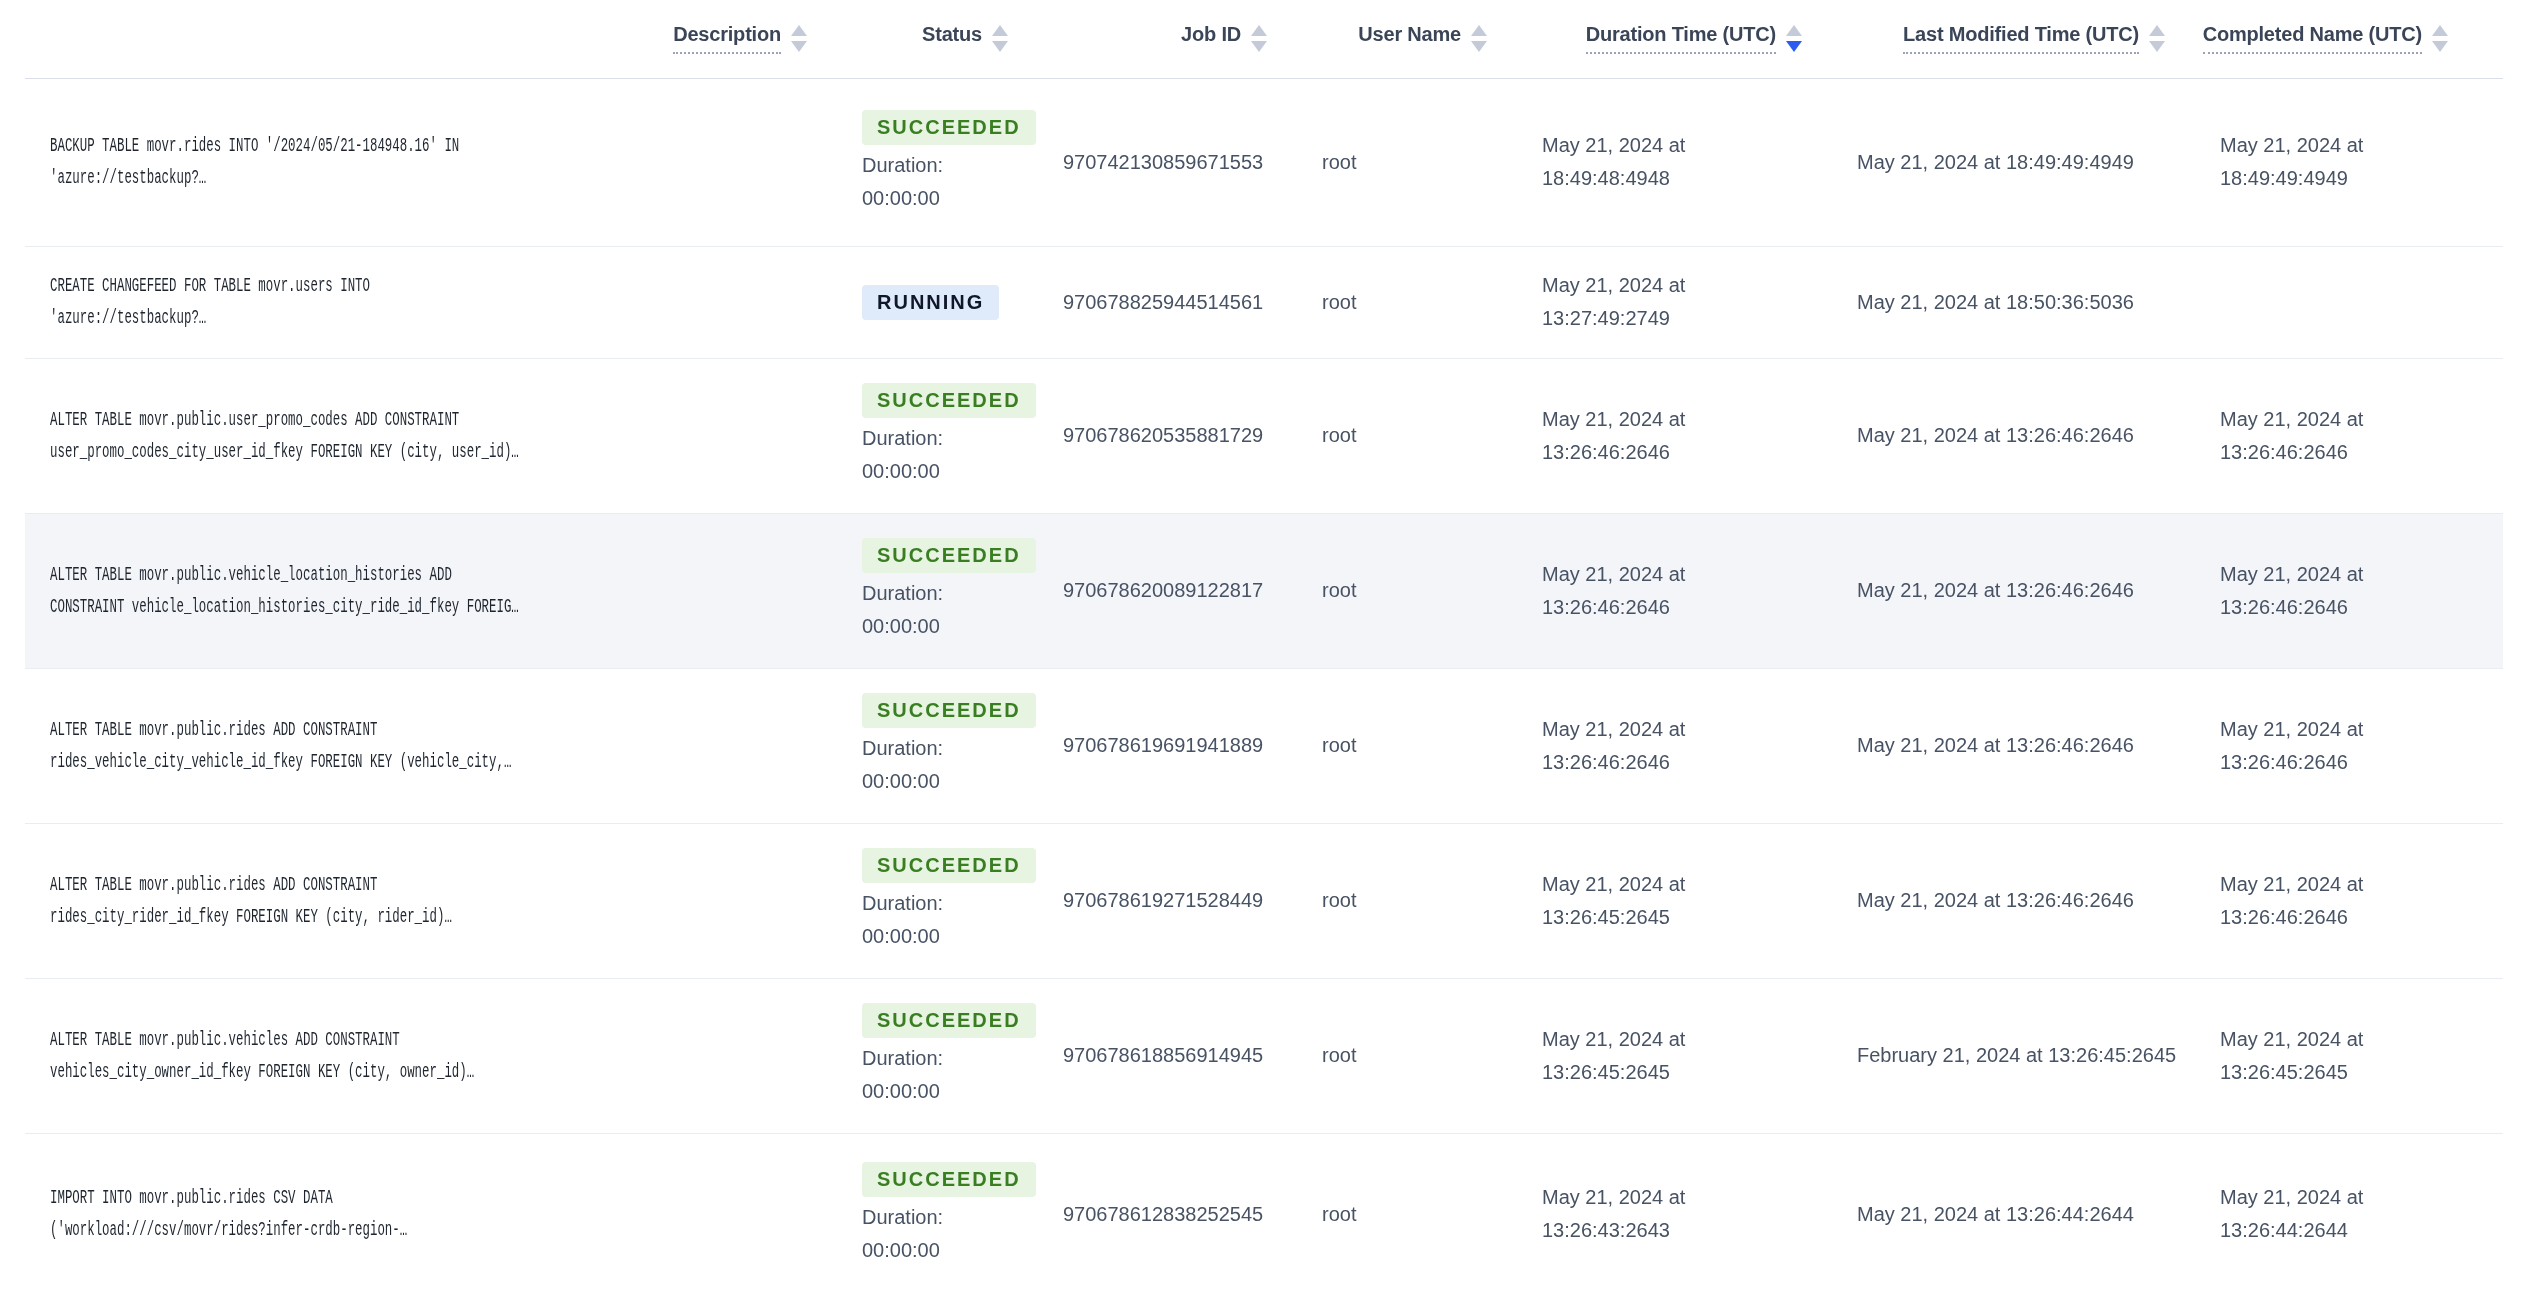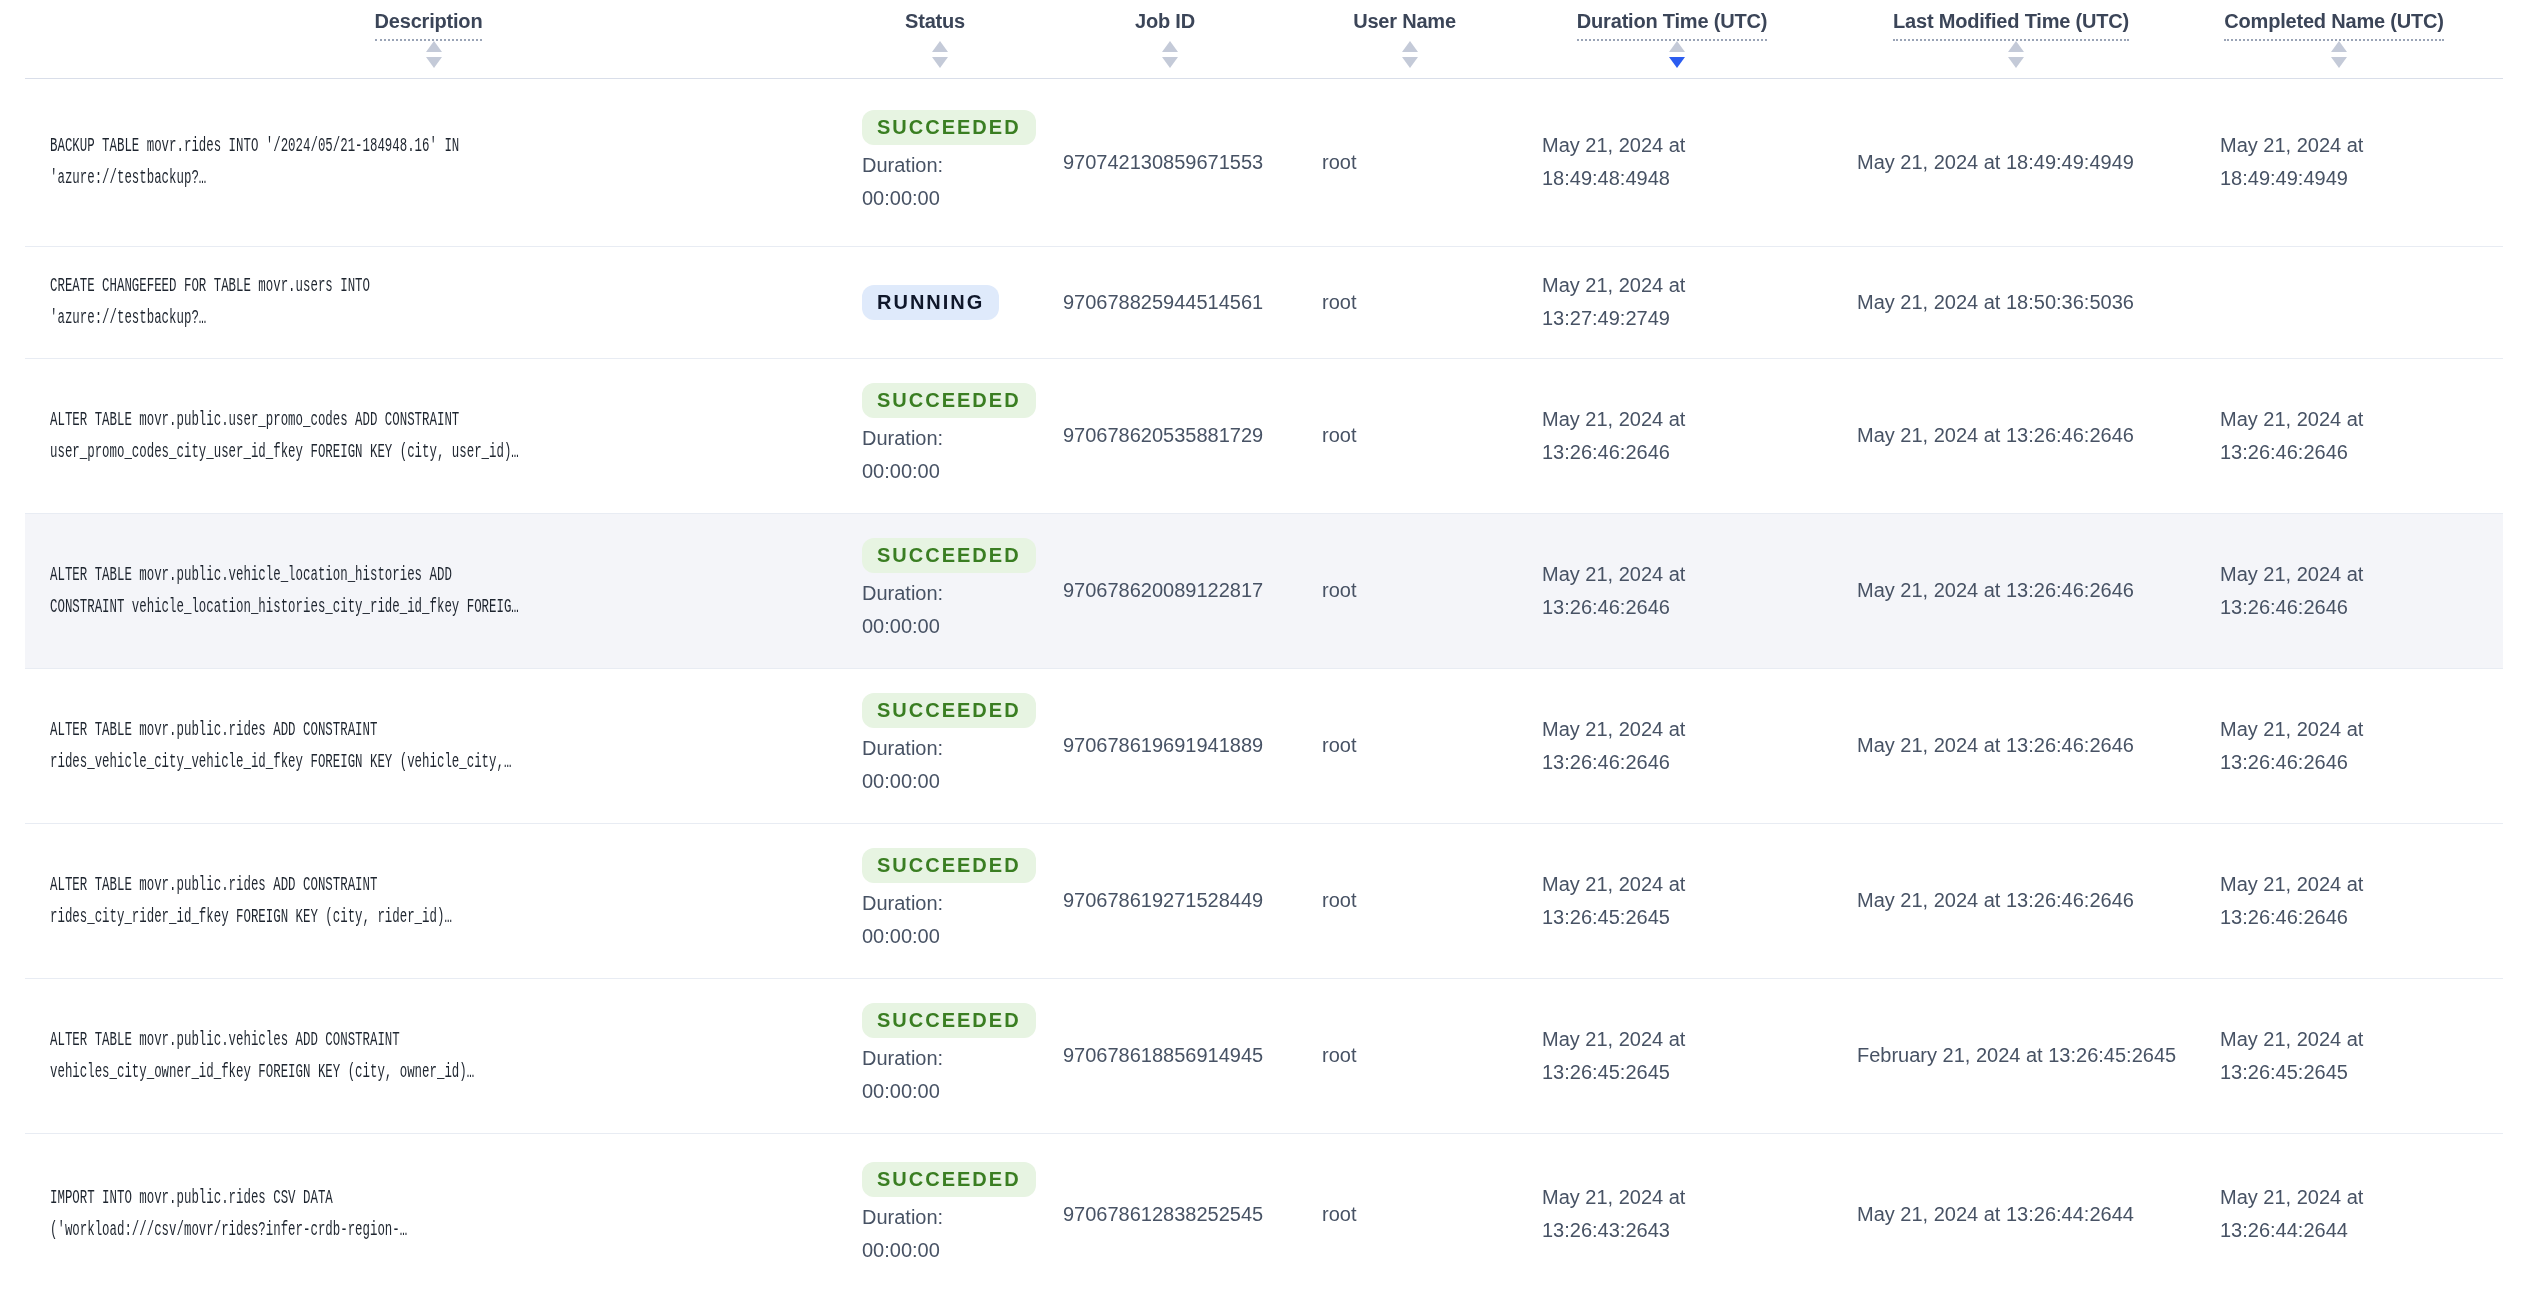--- a/index.html
+++ b/index.html
@@ -4,39 +4,39 @@
 <style>
   * { margin:0; padding:0; box-sizing:border-box; }
   html,body { width:2528px; height:1292px; overflow:hidden; background:#ffffff;
               font-family:"Liberation Sans", sans-serif; }
   .table-wrap { margin:0 0 0 25px; width:2478px; }
   table.jobs { border-collapse:collapse; table-layout:fixed; width:2478px; }
 
   
   thead th { height:78px; vertical-align:middle; text-align:left;
              border-bottom:1px solid #d9dee9; padding:0 55px 0 0; cursor:pointer; }
-  .th-inner { display:flex; align-items:center; justify-content:space-between;flex-direction:column; }
+  .th-inner { display:flex; align-items:center; justify-content:flex-end; }
   .th-label { font-size:20px; font-weight:bold; color:#3b4558; letter-spacing:-0.2px;
               white-space:nowrap; padding-bottom:6px; border-bottom:2px solid transparent; }
   .th-label.tooltip { border-bottom:2px dotted #9aa4b6; }
   .sorter { display:flex; flex-direction:column; align-items:center; gap:5px; flex:0 0 auto; margin-left:10px; }
   .tri-up   { width:0; height:0; border-left:8px solid transparent; border-right:8px solid transparent;
               border-bottom:11px solid #c4cad8; }
   .tri-down { width:0; height:0; border-left:8px solid transparent; border-right:8px solid transparent;
               border-top:11px solid #c4cad8; }
   .tri-down.active { border-top-color:#2b5cf0; }
 
   
   tbody td { vertical-align:middle; border-bottom:1px solid #e8ecf3; padding:0 55px 0 0; }
   tbody tr.hl { background:#f4f5f9; }
   td.desc-cell { padding-left:25px;margin-top:14px; }
   .desc { display:inline-block; transform:scaleX(0.62); transform-origin:0 50%;
           font-family:"Liberation Mono","DejaVu Sans Mono",monospace;
           font-size:20px; line-height:32px; color:#1e252f; white-space:nowrap; }
-  .badge { display:inline-block; padding:6px 15px; border-radius:12px;
+  .badge { display:inline-block; padding:6px 15px; border-radius:4px;
            font-size:20px; font-weight:bold; letter-spacing:2px; white-space:nowrap; }
   .badge-succeeded { color:#3a7e22; background:#e7f4e2; }
   .badge-running   { color:#0f172a; background:#dfeafb; }
   .duration { margin-top:4px; font-size:20px; line-height:33px; color:#475264; }
   .sec { font-size:20px; line-height:33px; color:#475264; }
   .nowrap { white-space:nowrap; }
 </style>
 </head>
 <body>
 

